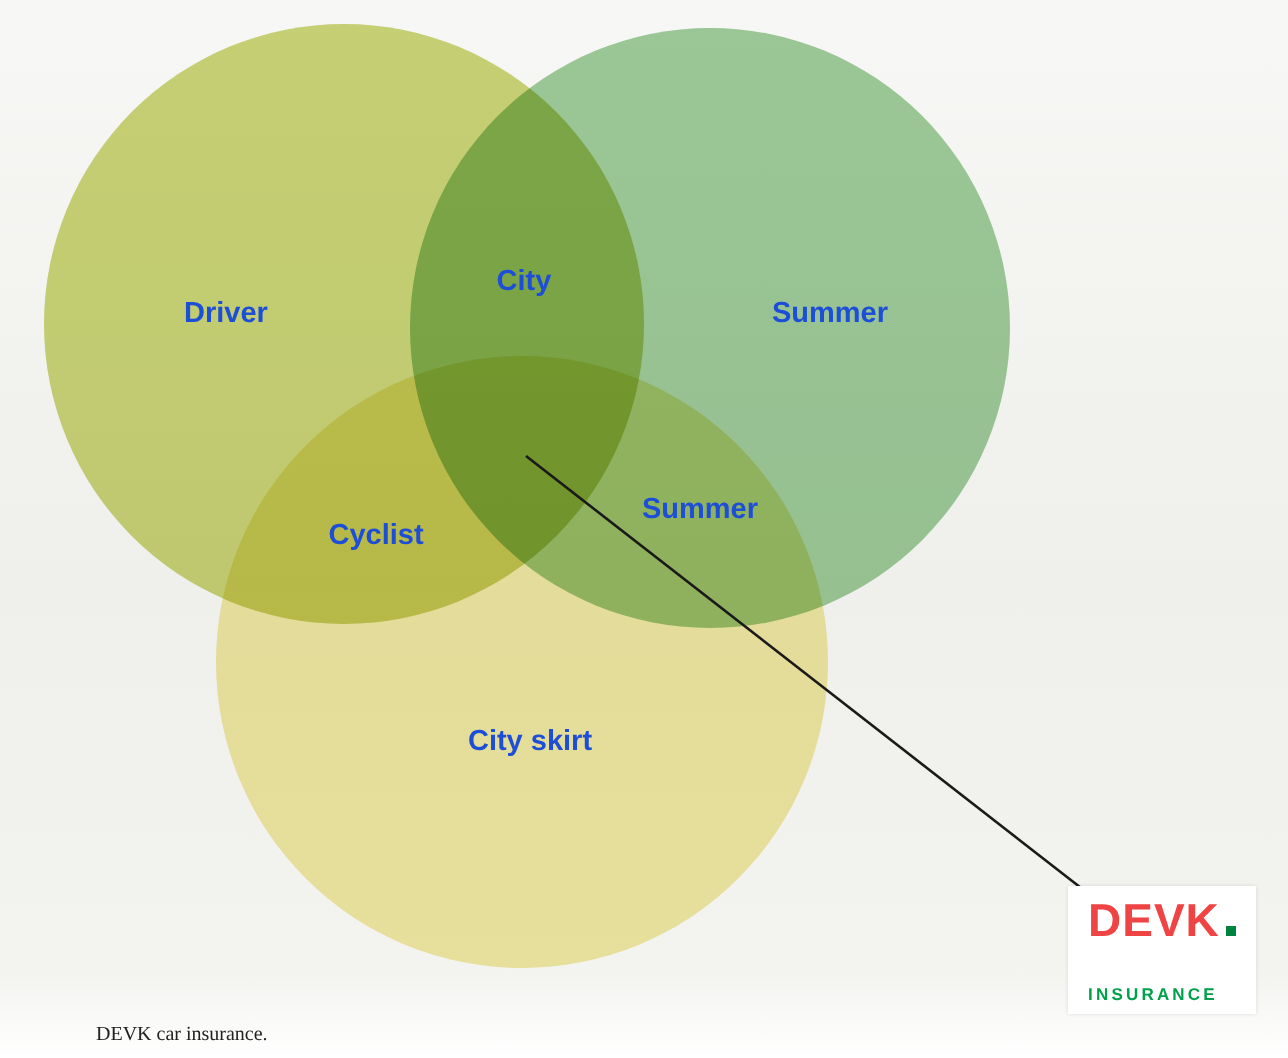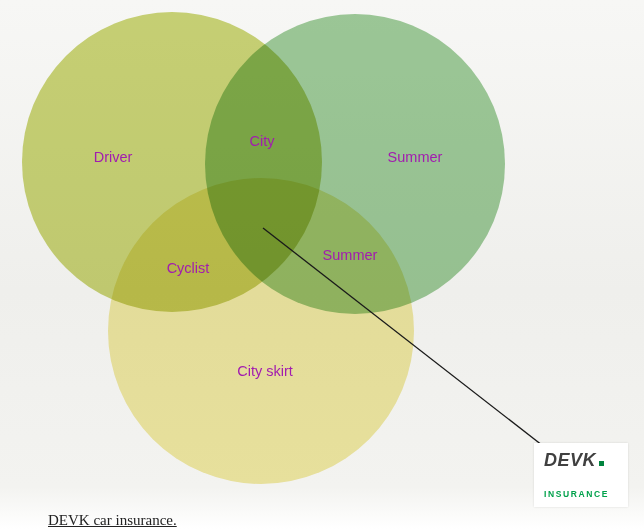--- a/index.html
+++ b/index.html
@@ -41,23 +41,23 @@
   }
   
   .labels {
     position: absolute;
     inset: 0;
     pointer-events: none;
   }
   .set-label {
     position: absolute;
     transform: translate(-50%, -50%);
-    font-weight: normal;
+    font-weight: bold;
     font-size: 14.5px;
-    color: #a21caf;
+    color: #1d4ed8;
     white-space: nowrap;
   }
   .lbl-driver    { left: 113px; top: 157px; }
   .lbl-cyclist   { left: 415px; top: 157px; }
   .lbl-city      { left: 262px; top: 141px; }
   .lbl-hormones  { left: 188px; top: 268px; }
   .lbl-summer    { left: 350px; top: 255px; }
   .lbl-miniskirt { left: 265px; top: 371px; }
   
   .pointer-svg {
@@ -81,26 +81,25 @@
     align-items: flex-start;
     justify-content: center;
     padding-left: 10px;
     box-sizing: border-box;
   }
   .logo-brand-row {
     display: flex;
     align-items: baseline;
   }
   .logo-brand {
-    font-size: 18px;
+    font-size: 23px;
     font-weight: bold;
-    color: #404040;
+    color: #ef4444;
     letter-spacing: 0.5px;
     line-height: 1;
-    font-style: italic;
   }
   .logo-square {
     width: 5px;
     height: 5px;
     background: #00833e;
     margin-left: 3px;
     display: inline-block;
   }
   .logo-tagline {
     font-size: 8.5px;
@@ -108,23 +107,22 @@
     color: #00a14b;
     letter-spacing: 1.6px;
     margin-top: 20px;
   }
   
   .caption {
     position: absolute;
     left: 48px;
     top: 512px;
     font-family: "Liberation Serif", serif;
-    font-size: 15px;
+    font-size: 10px;
     color: #222222;
-    text-decoration: underline;
   }
 </style>
 </head>
 <body>
 
 <div class="stage">
 
   <div class="circle driver"></div>
   <div class="circle cyclist"></div>
   <div class="circle miniskirt"></div>

